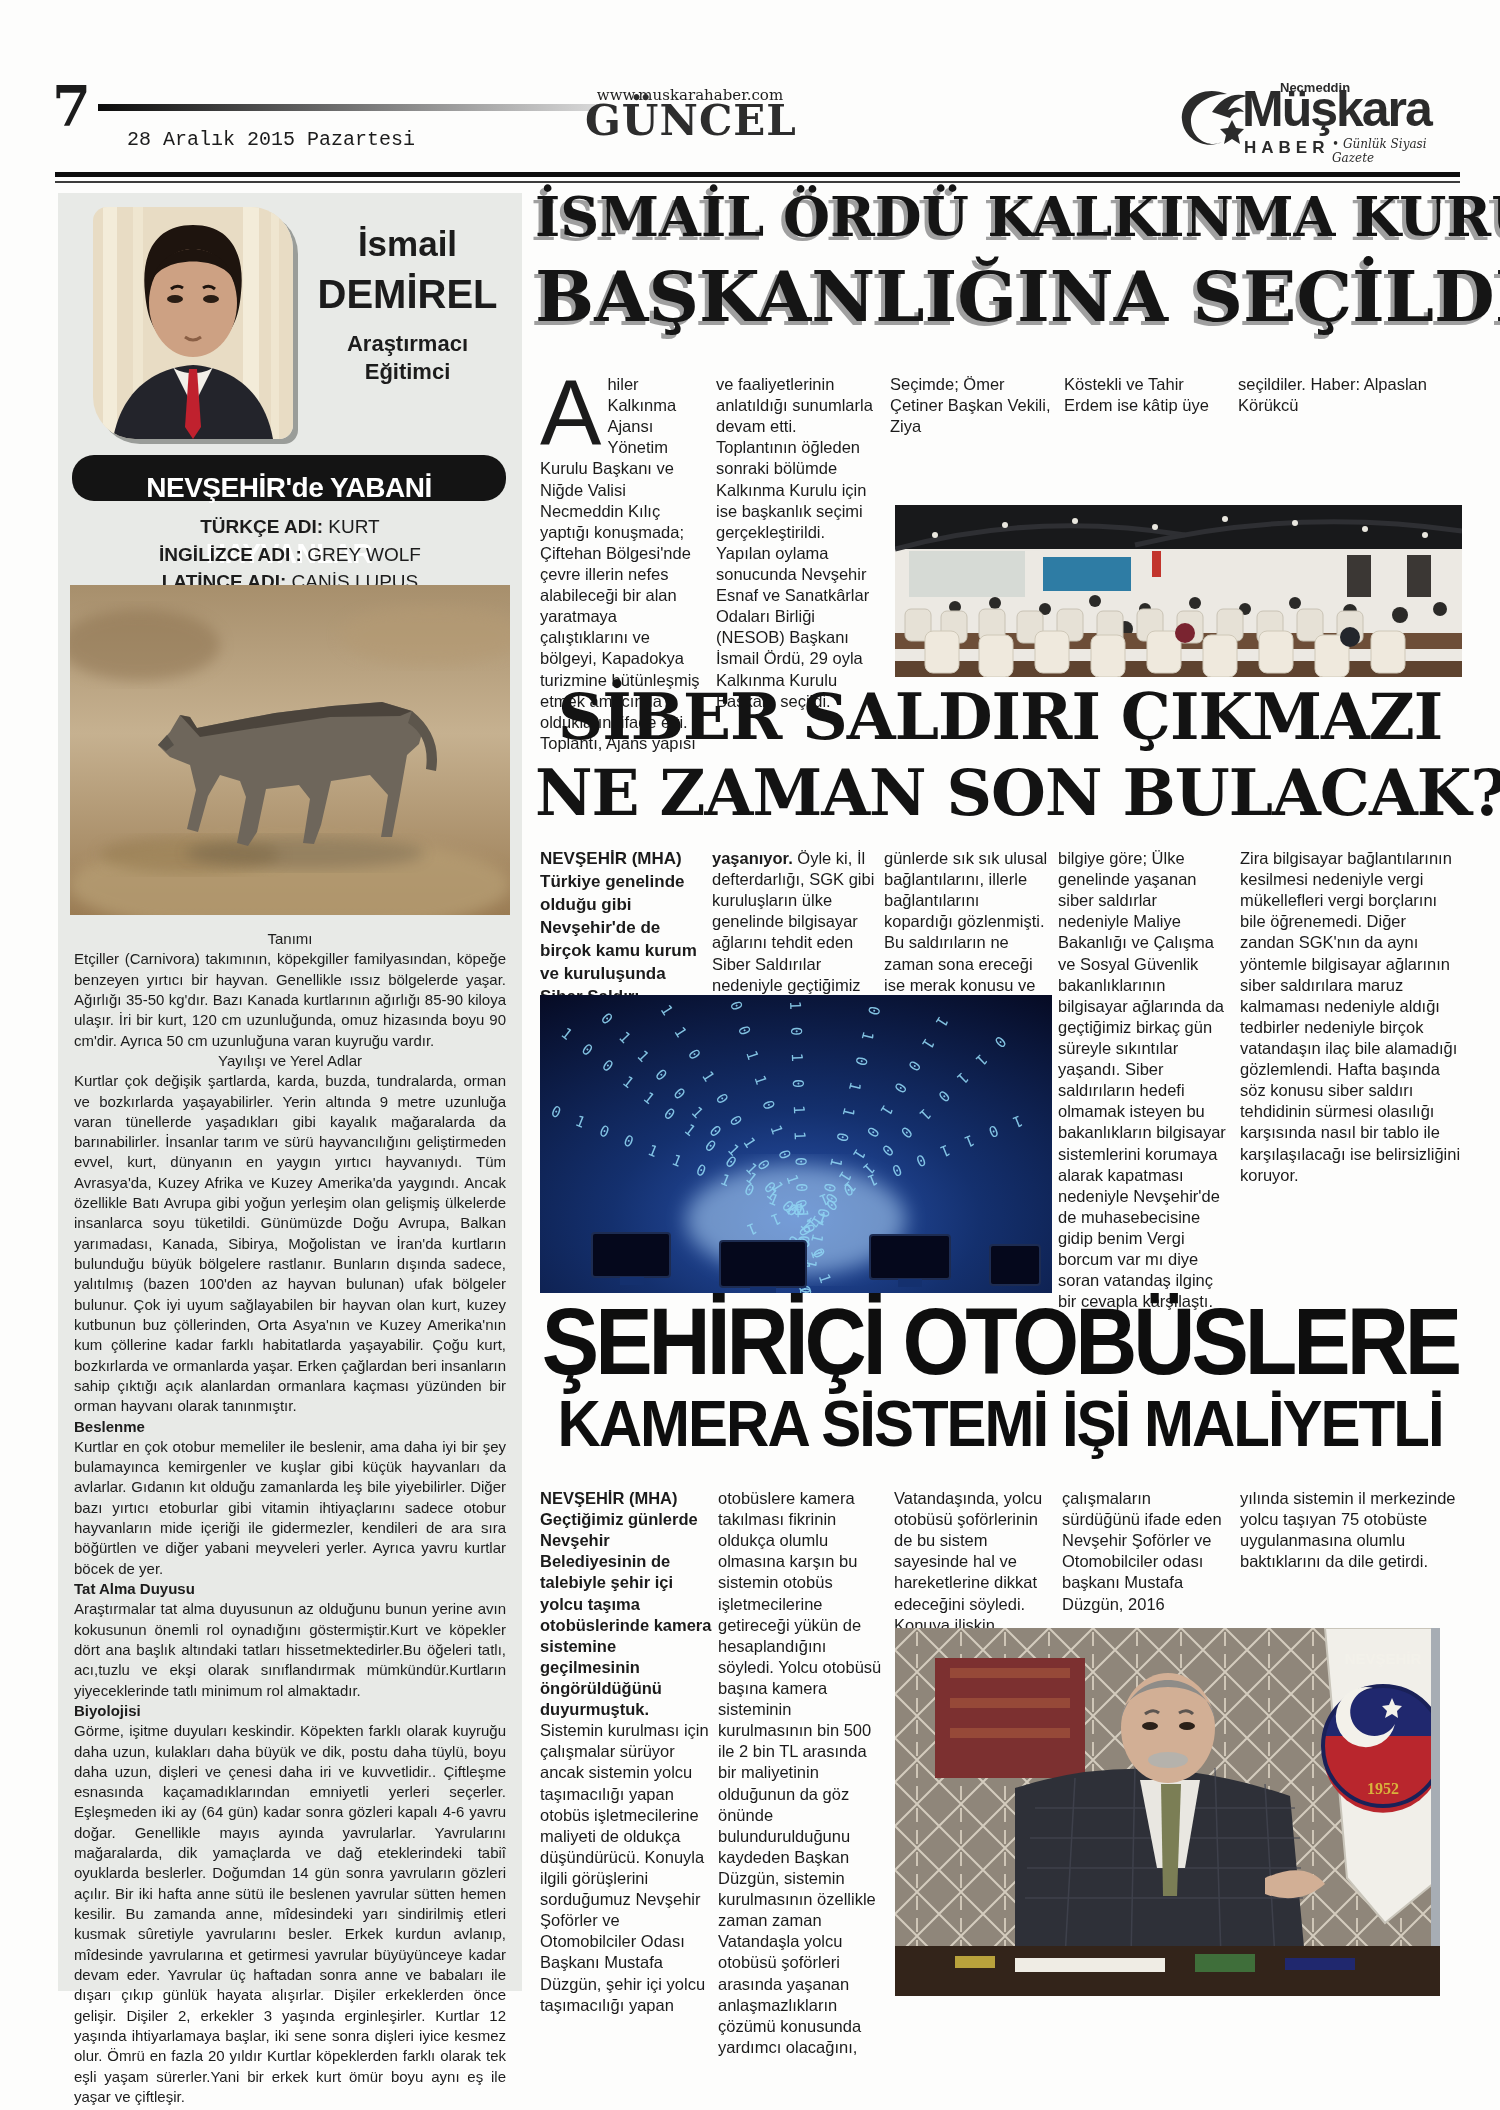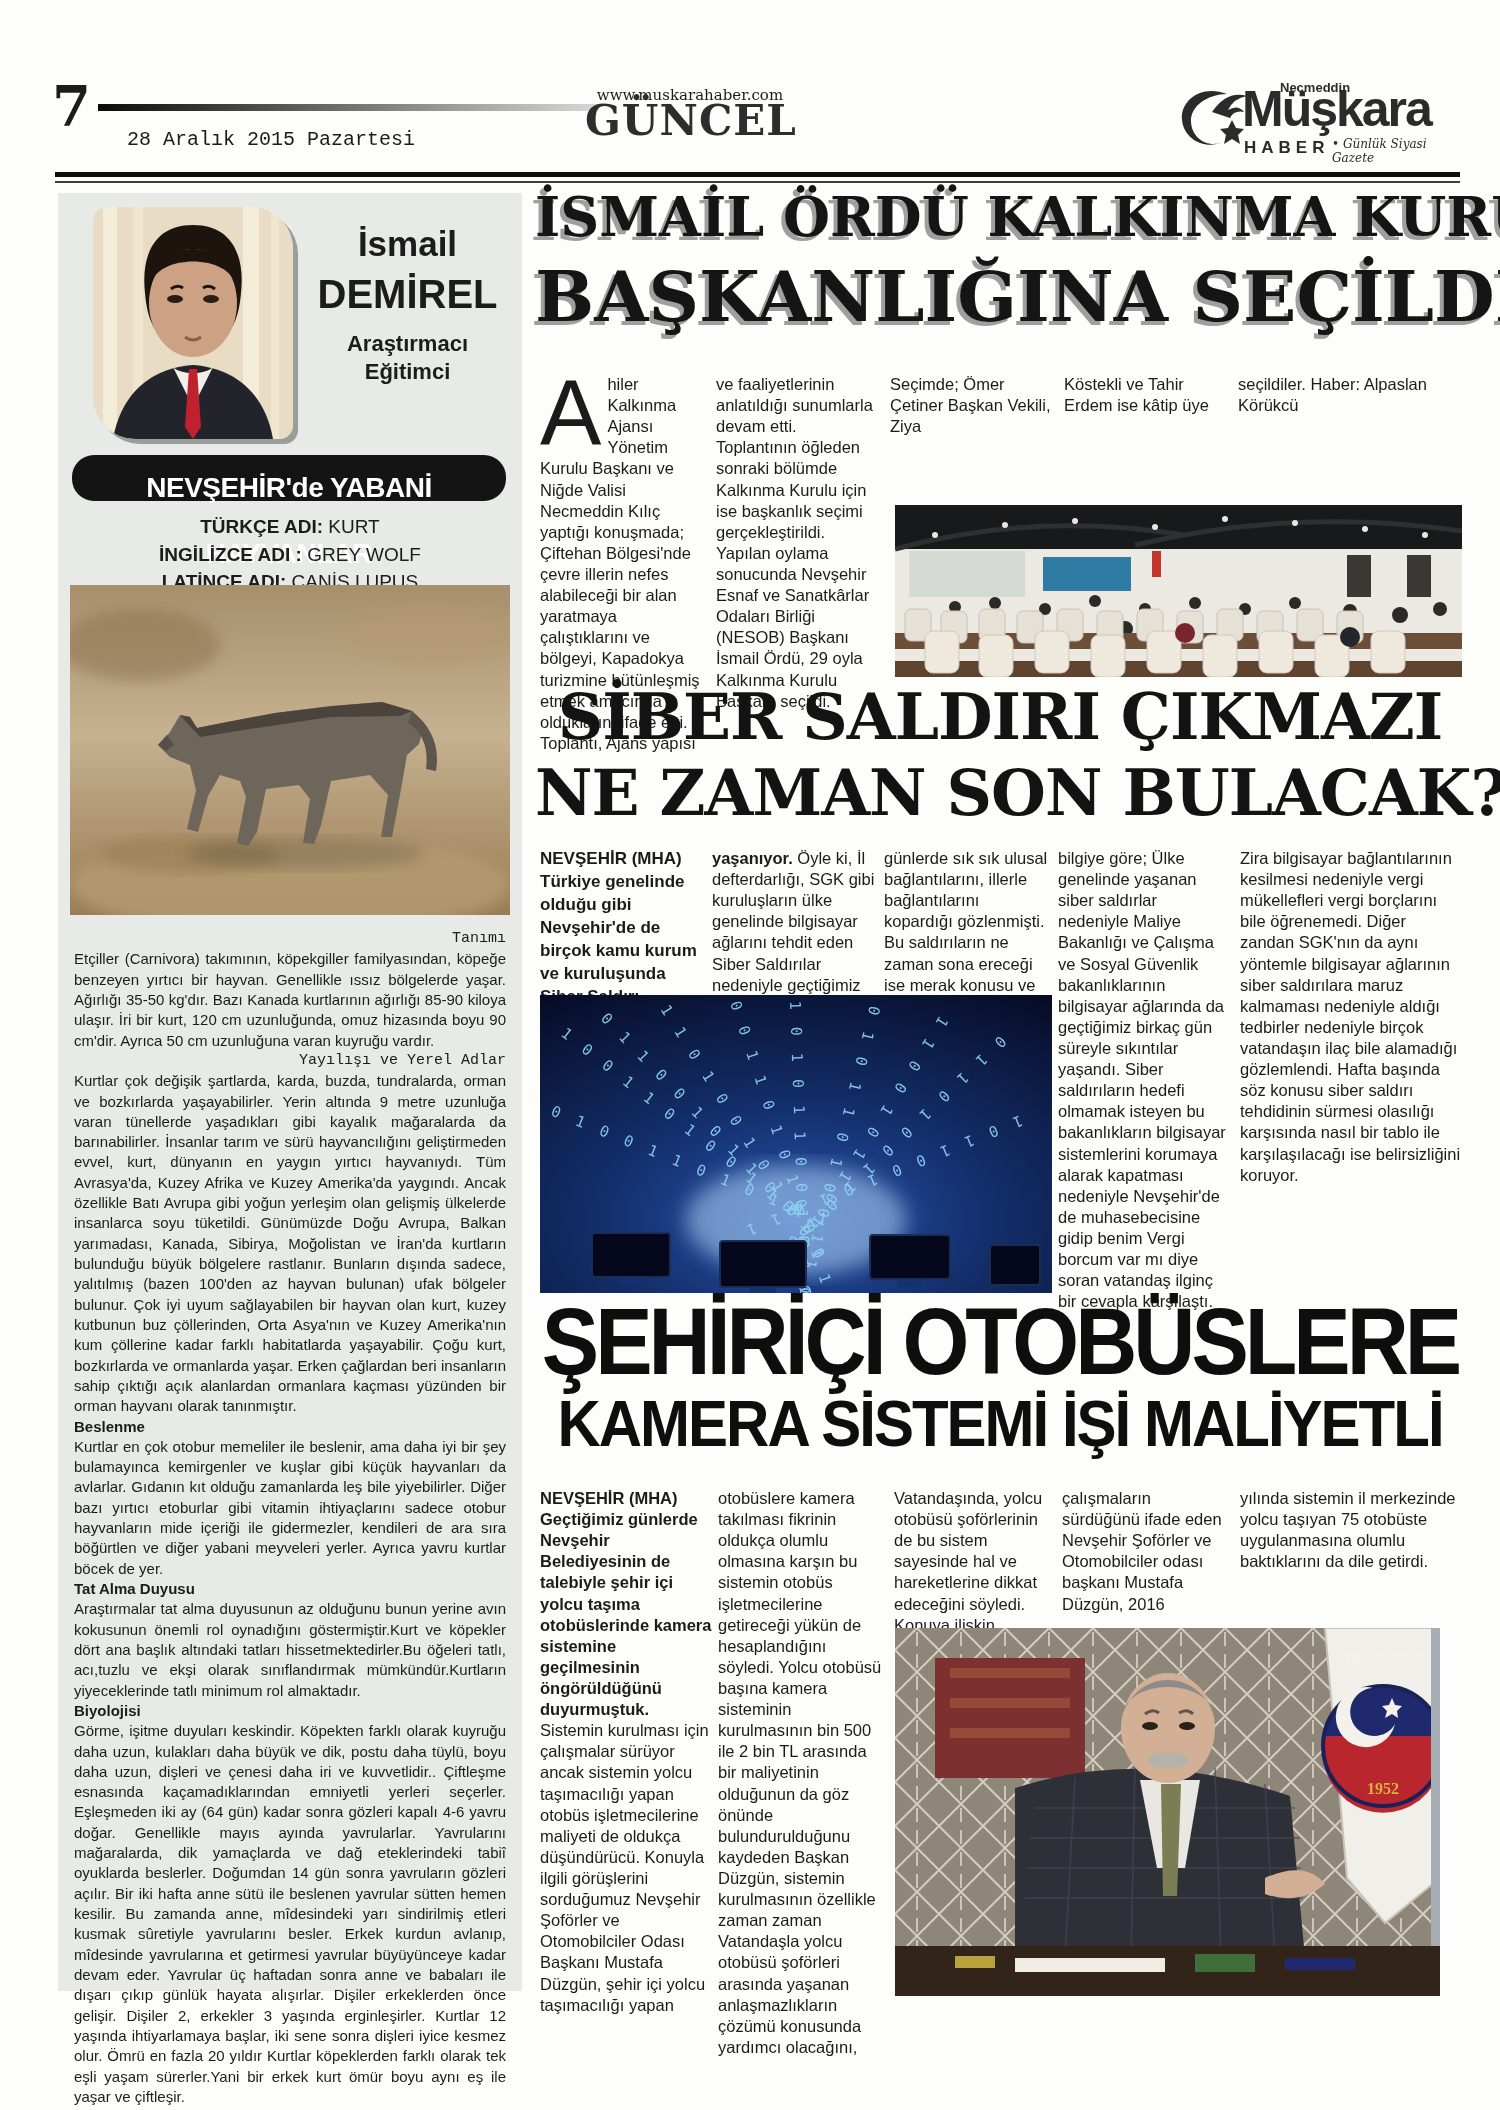--- a/index.html
+++ b/index.html
@@ -28,21 +28,21 @@
   .aname .n1{font-size:35px;}
   .aname .n2{font-size:40px;margin-top:8px;}
   .aname .r1{font-size:22px;margin-top:16px;}
   .aname .r2{font-size:22px;margin-top:4px;}
   .wbanner{left:14px;top:262px;width:434px;height:46px;background:#141414;border-radius:22px;
            color:#fff;font-weight:bold;font-size:28px;letter-spacing:-0.5px;text-align:center;line-height:66px;}
   .wnames{left:0;top:320px;width:464px;text-align:center;font-size:19px;line-height:1.45;}
   .wnames b{font-weight:bold;}
   .wolfimg{left:12px;top:392px;width:440px;height:330px;overflow:hidden;}
   .wtext{left:16px;top:736px;width:432px;font-size:15px;line-height:1.355;text-align:justify;}
-  .wtext .wh{font-weight:normal;text-align:right;font-family:Liberation Mono, monospace;}
+  .wtext .wh{font-weight:normal;text-align:center;}
   .wtext .whb{font-weight:bold;text-align:left;}
   .wtext p{margin:0;}
   
   .h1a{left:535px;top:190px;width:930px;text-align:center;font-family:"DejaVu Serif",serif;font-weight:bold;
        font-size:54px;line-height:1;white-space:nowrap;color:#151515;text-shadow:-4px 4px 0 #9f9f9f;}
   .h1b{left:535px;top:262px;width:930px;text-align:center;font-family:"DejaVu Serif",serif;font-weight:bold;
        font-size:70px;line-height:1;white-space:nowrap;color:#151515;text-shadow:-4px 4px 0 #9f9f9f;}
   .h2a{left:535px;top:686px;width:930px;text-align:center;font-family:"DejaVu Serif",serif;font-weight:bold;
        font-size:63px;line-height:1;white-space:nowrap;letter-spacing:-1px;color:#131313;}
   .h2b{left:535px;top:762px;width:930px;text-align:center;font-family:"DejaVu Serif",serif;font-weight:bold;

